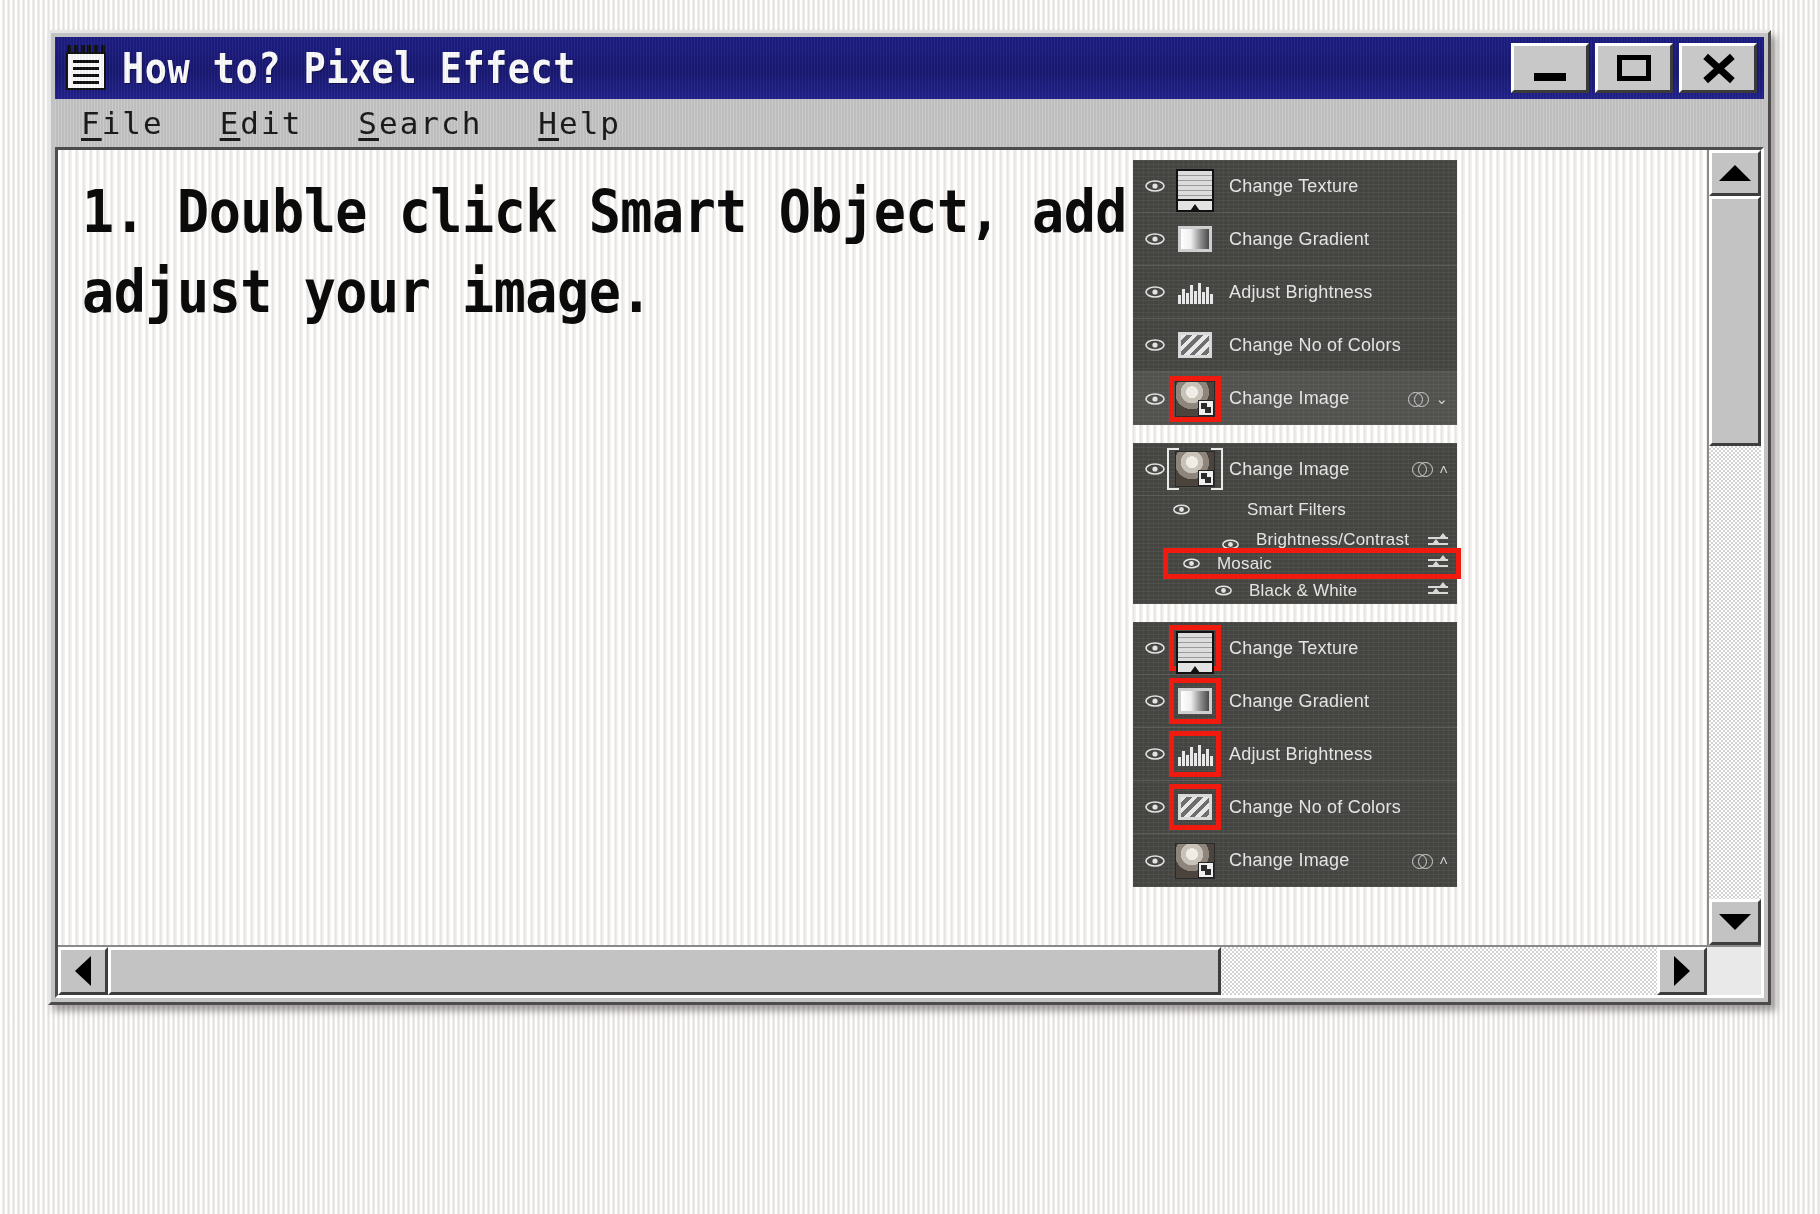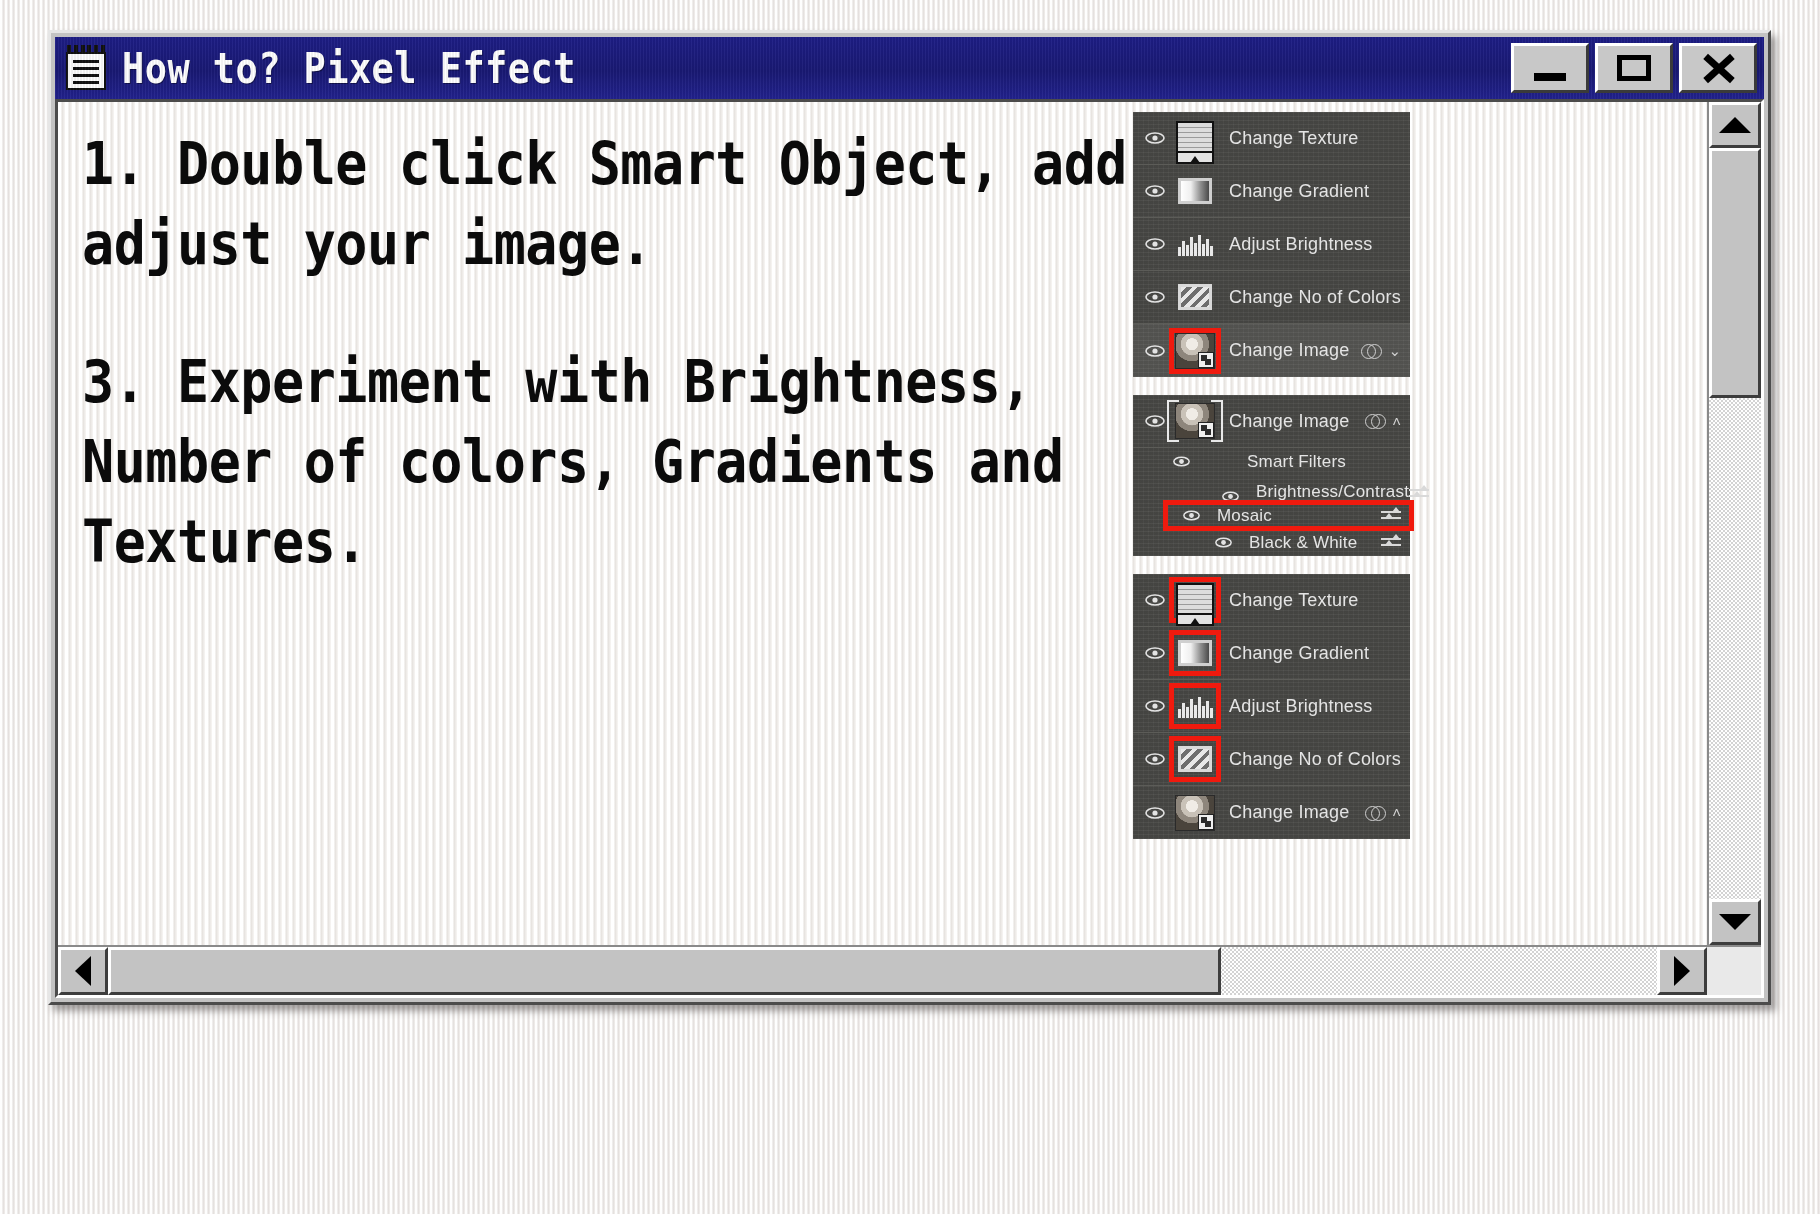--- a/index.html
+++ b/index.html
@@ -180,21 +180,21 @@
     line-height: 80px;
     color: #0b0b0b;
     white-space: nowrap;
     transform: scaleX(0.92);
     transform-origin: left center;
     letter-spacing: -0.5px;
   }
 
   
   #layers-column {
-    width: 283px;
+    width: 330px;
     flex: none;
     padding-top: 10px;
     padding-right: 6px;
     display: flex;
     flex-direction: column;
     gap: 18px;
   }
   .layer-panel {
     background: #4b4b48;
     background-image:
@@ -429,35 +429,44 @@
       </div>
       <div class="win-btn">
         <span class="ic-max"></span>
       </div>
       <div class="win-btn">
         <span class="ic-close"></span>
       </div>
     </div>
   </div>
 
+  <div id="menu-bar">
+    <div class="menu-item">
+      <u>F</u><span>ile</span>
+    </div>
+    <div class="menu-item">
+      <u>E</u><span>dit</span>
+    </div>
+    <div class="menu-item">
+      <u>S</u><span>earch</span>
+    </div>
+    <div class="menu-item">
+      <u>H</u><span>elp</span>
+    </div>
+  </div>
 
   <div id="client-area">
     <div id="client-row">
 
       <div id="doc-surface">
 
         <div id="tutorial-text">
           <div class="t-para">
             <div class="t-line">1. Double click Smart Object, add and</div>
             <div class="t-line">adjust your image.</div>
-          </div>
-          <div class="t-para">
-            <div class="t-line">3. Experiment with Brightness,</div>
-            <div class="t-line">Number of colors, Gradients and</div>
-            <div class="t-line">Textures.</div>
           </div>
         </div>
 
         <div id="layers-column">
 
           <div class="layer-panel">
 
             <div class="layer-row">
               <span class="eye">
                 <svg width="20" height="12" viewBox="0 0 20 12">

